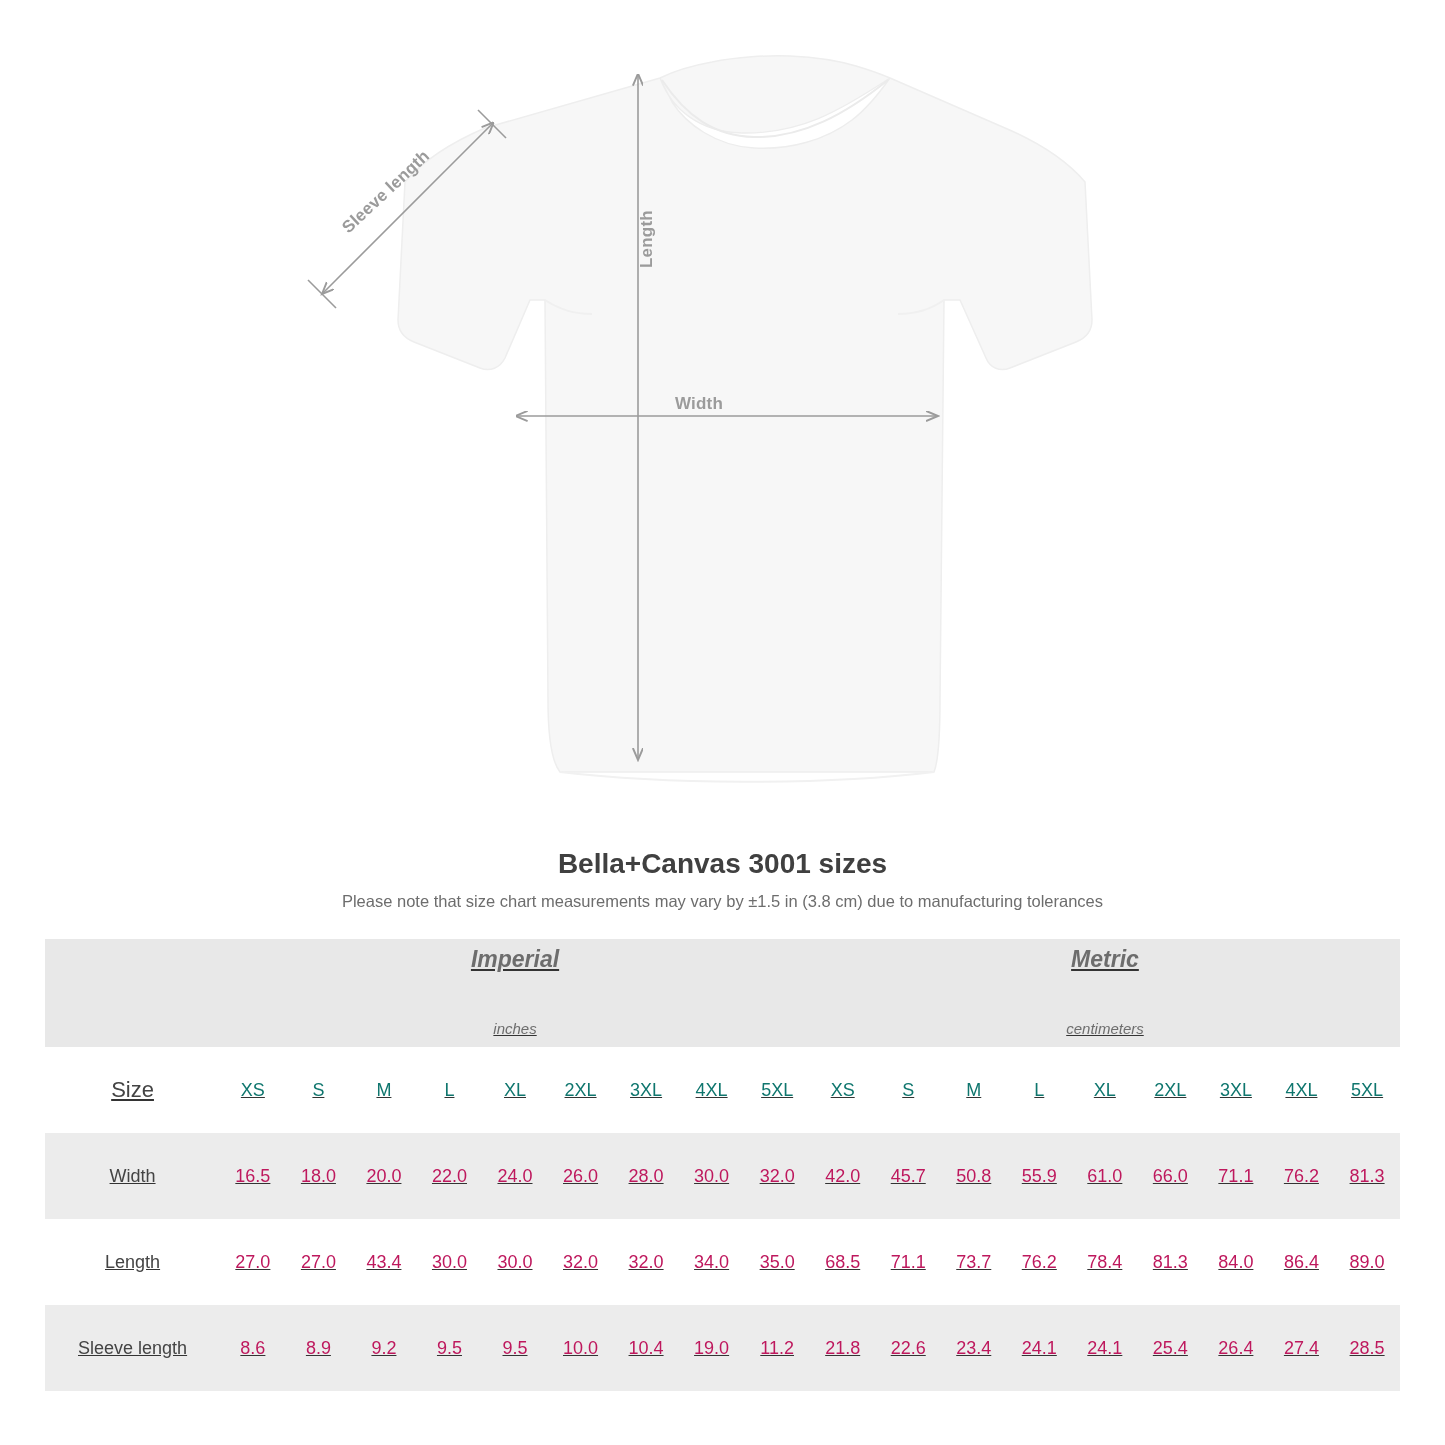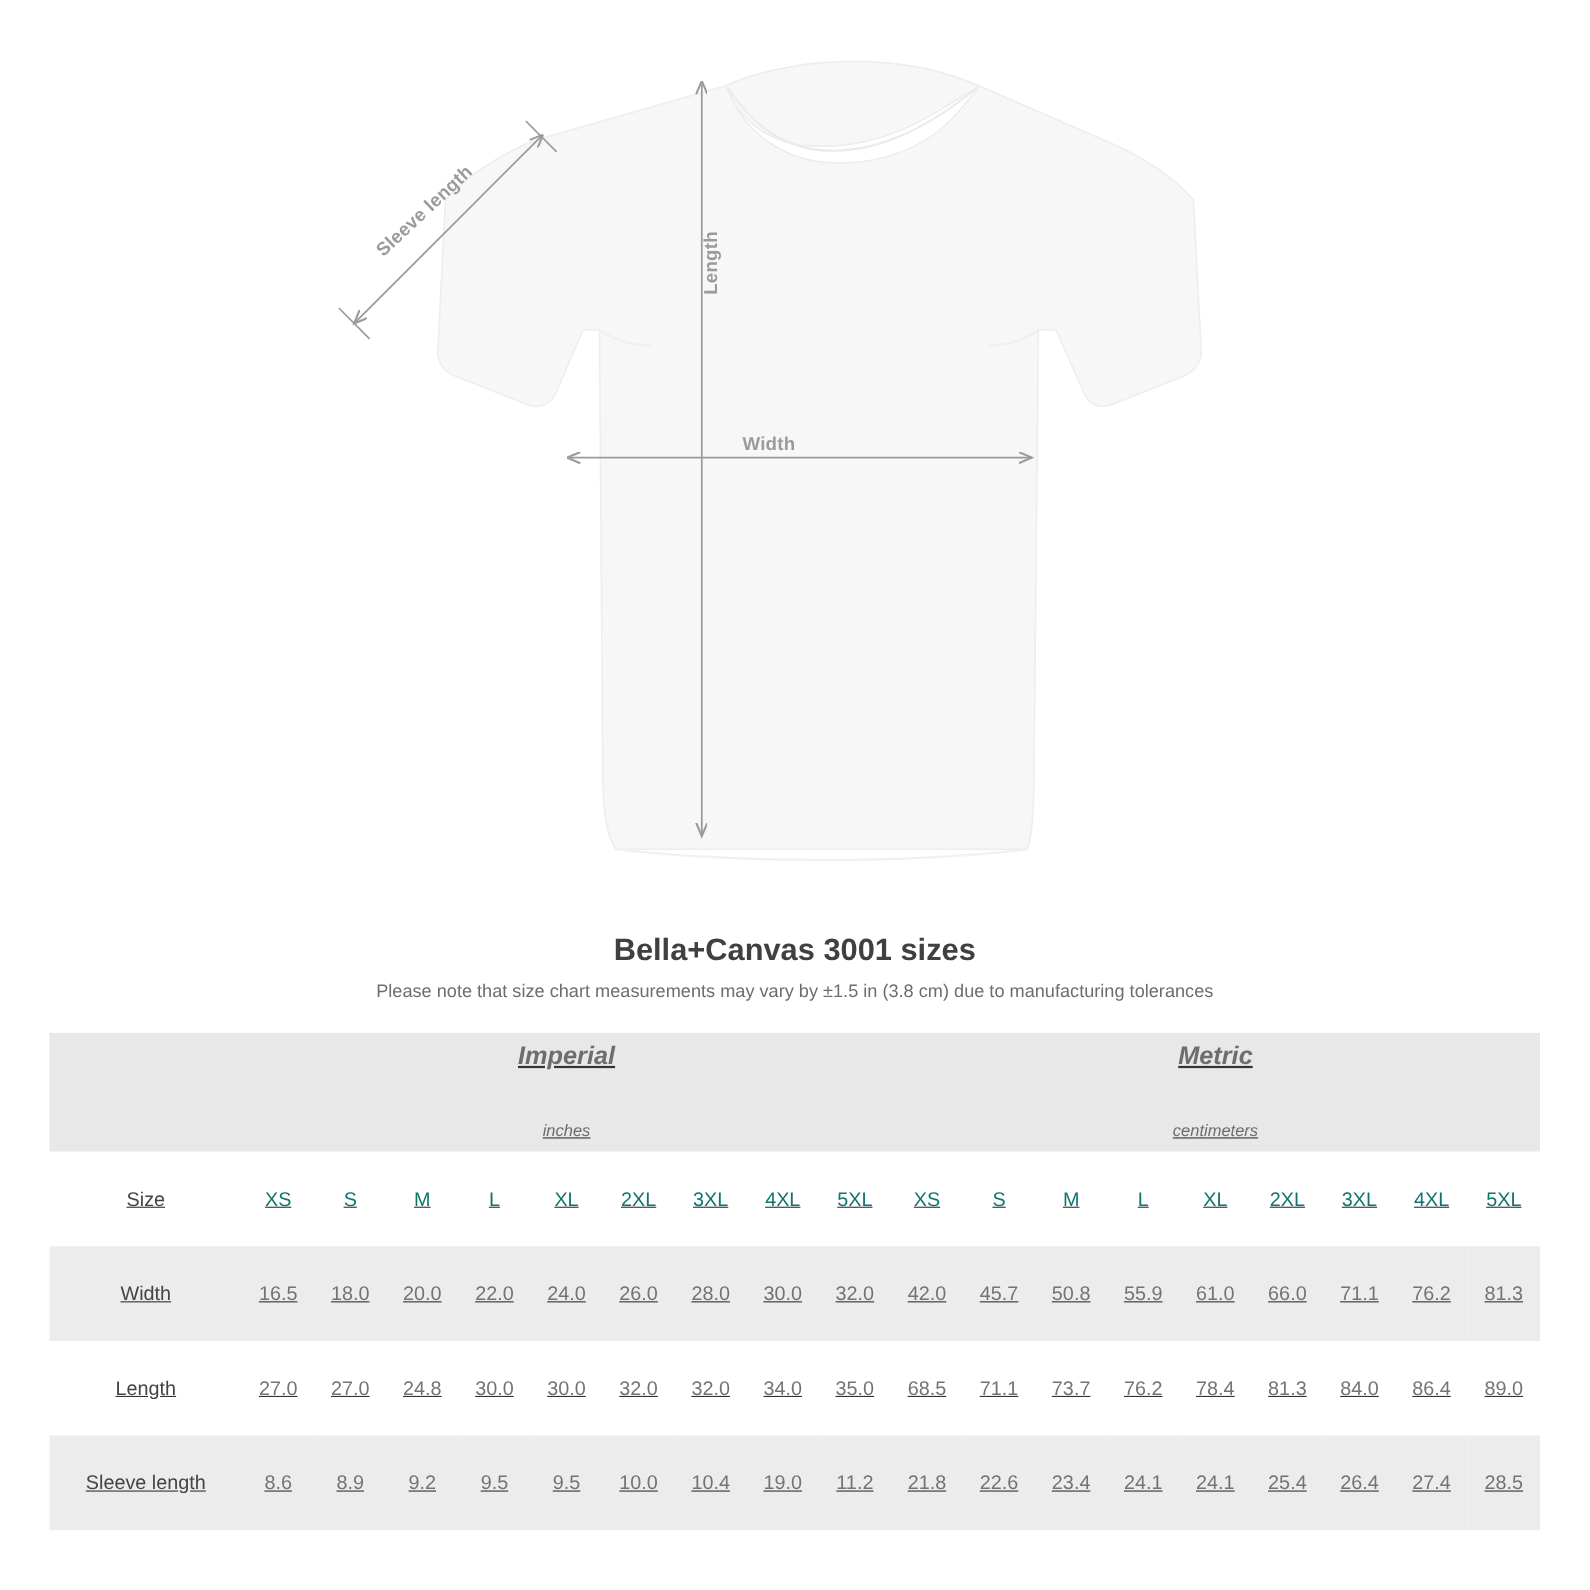--- a/index.html
+++ b/index.html
@@ -107,29 +107,29 @@
   }
   
   tr.size-row td {
     background: #ffffff;
     height: 84px;
     font-size: 18px;
     font-weight: bold;
     color: #0f766e;
   }
   tr.size-row td.row-head {
-    font-size: 18px;
+    font-size: 22px;
     font-weight: bold;
     color: #444444;
   }
   
   tr.data-row td {
     height: 84px;
     font-size: 18px;
-    color: #737373;
+    color: #be185d;
   }
   tr.data-row td.row-head {
     font-weight: bold;
     color: #444444;
   }
   tr.shade td { background: #ececec; }
   tr.plain td { background: #ffffff; }
 
   col.label-col { width: 175px; }
   col.data-col  { width: 65.5px; }
@@ -291,21 +291,21 @@
         <td>66.0</td>
         <td>71.1</td>
         <td>76.2</td>
         <td>81.3</td>
       </tr>
 
       <tr class="data-row plain">
         <td class="row-head">Length</td>
         <td>27.0</td>
         <td>27.0</td>
-        <td>24.8</td>
+        <td>43.4</td>
         <td>30.0</td>
         <td>30.0</td>
         <td>32.0</td>
         <td>32.0</td>
         <td>34.0</td>
         <td>35.0</td>
         <td>68.5</td>
         <td>71.1</td>
         <td>73.7</td>
         <td>76.2</td>

